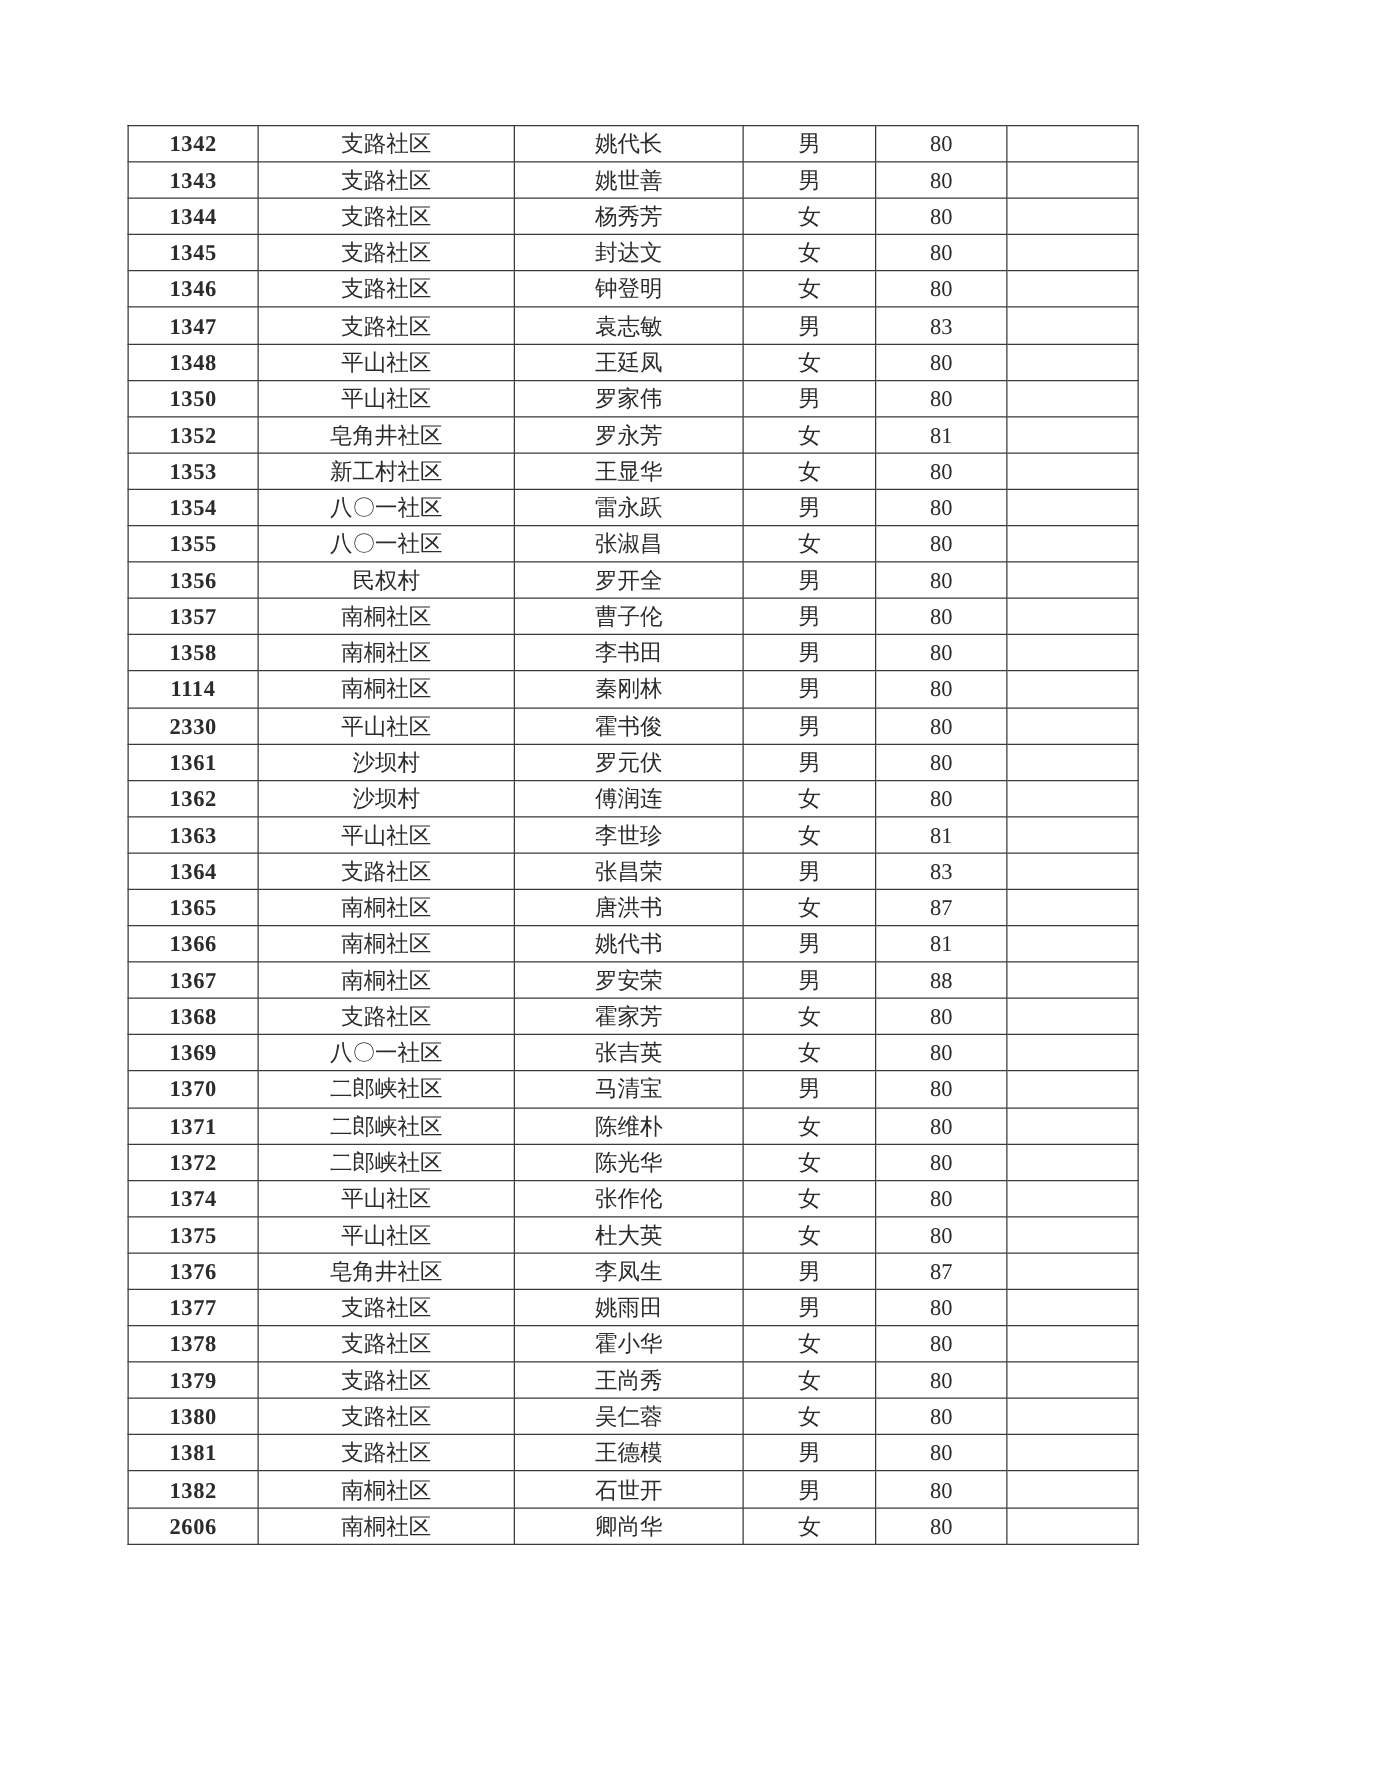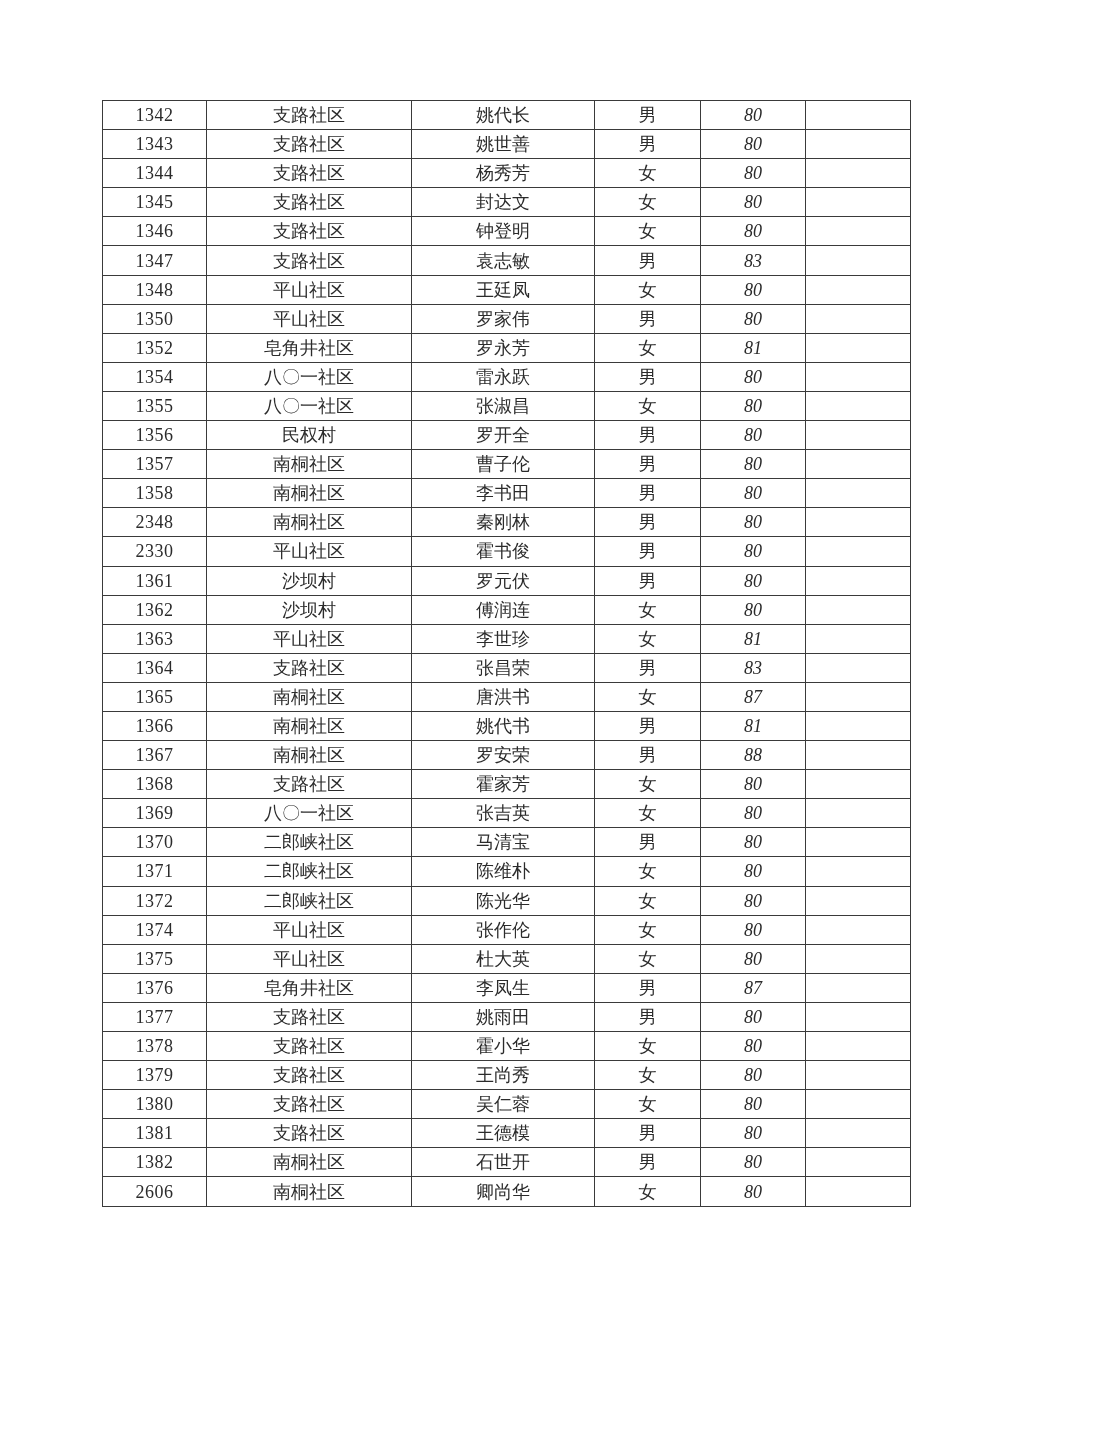--- a/index.html
+++ b/index.html
@@ -29,22 +29,22 @@
     height: 28.1px;
     padding: 0;
     text-align: center;
     vertical-align: middle;
     font-size: 18px;
     line-height: 28px;
     color: #2b2b2b;
     overflow: hidden;
     white-space: nowrap;
   }
-  td.c-serial { font-size: 17px; letter-spacing: 0.5px; }
-  td.c-age    { font-size: 17px; font-style: italic; }
+  td.c-serial { font-size: 17px; letter-spacing: 0.5px; font-weight: bold; }
+  td.c-age    { font-size: 17px; }
 </style>
 </head>
 <body>
 
 <div class="page">
   <table class="roster">
     <colgroup>
       <col style="width:104px">
       <col style="width:205px">
       <col style="width:183px">
@@ -129,20 +129,28 @@
 
   <tr>
     <td class="c-serial">1352</td>
     <td class="c-community">皂角井社区</td>
     <td class="c-name">罗永芳</td>
     <td class="c-gender">女</td>
     <td class="c-age">81</td>
     <td class="c-note"></td>
   </tr>
 
+  <tr>
+    <td class="c-serial">1353</td>
+    <td class="c-community">新工村社区</td>
+    <td class="c-name">王显华</td>
+    <td class="c-gender">女</td>
+    <td class="c-age">80</td>
+    <td class="c-note"></td>
+  </tr>
 
   <tr>
     <td class="c-serial">1354</td>
     <td class="c-community">八〇一社区</td>
     <td class="c-name">雷永跃</td>
     <td class="c-gender">男</td>
     <td class="c-age">80</td>
     <td class="c-note"></td>
   </tr>
 
@@ -176,21 +184,21 @@
   <tr>
     <td class="c-serial">1358</td>
     <td class="c-community">南桐社区</td>
     <td class="c-name">李书田</td>
     <td class="c-gender">男</td>
     <td class="c-age">80</td>
     <td class="c-note"></td>
   </tr>
 
   <tr>
-    <td class="c-serial">2348</td>
+    <td class="c-serial">1114</td>
     <td class="c-community">南桐社区</td>
     <td class="c-name">秦刚林</td>
     <td class="c-gender">男</td>
     <td class="c-age">80</td>
     <td class="c-note"></td>
   </tr>
 
   <tr>
     <td class="c-serial">2330</td>
     <td class="c-community">平山社区</td>

